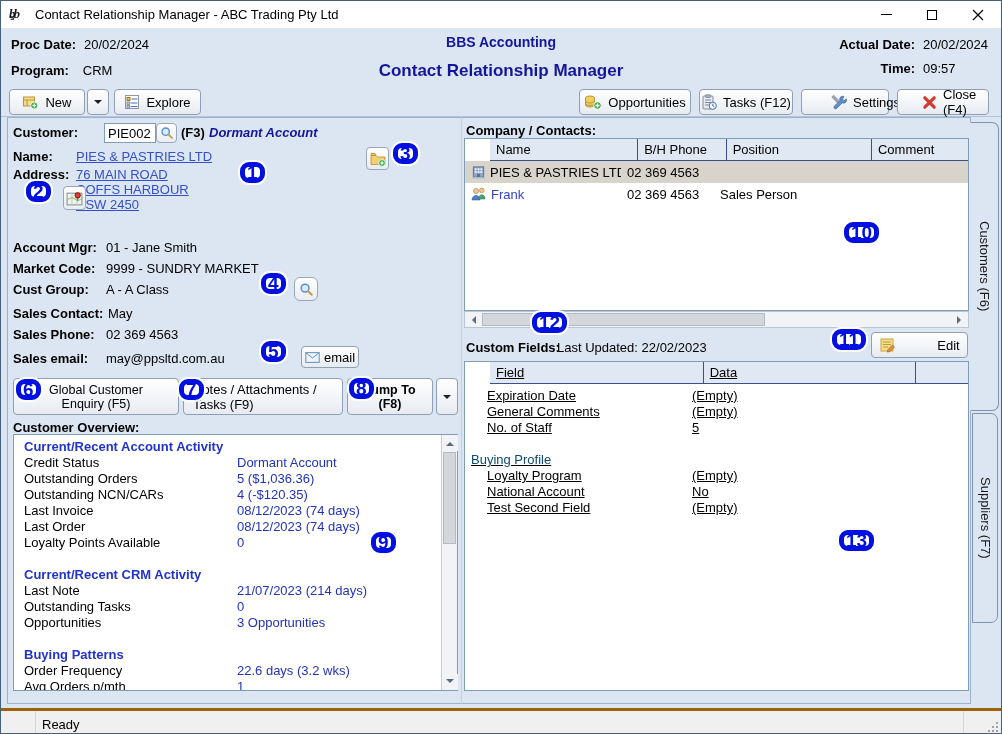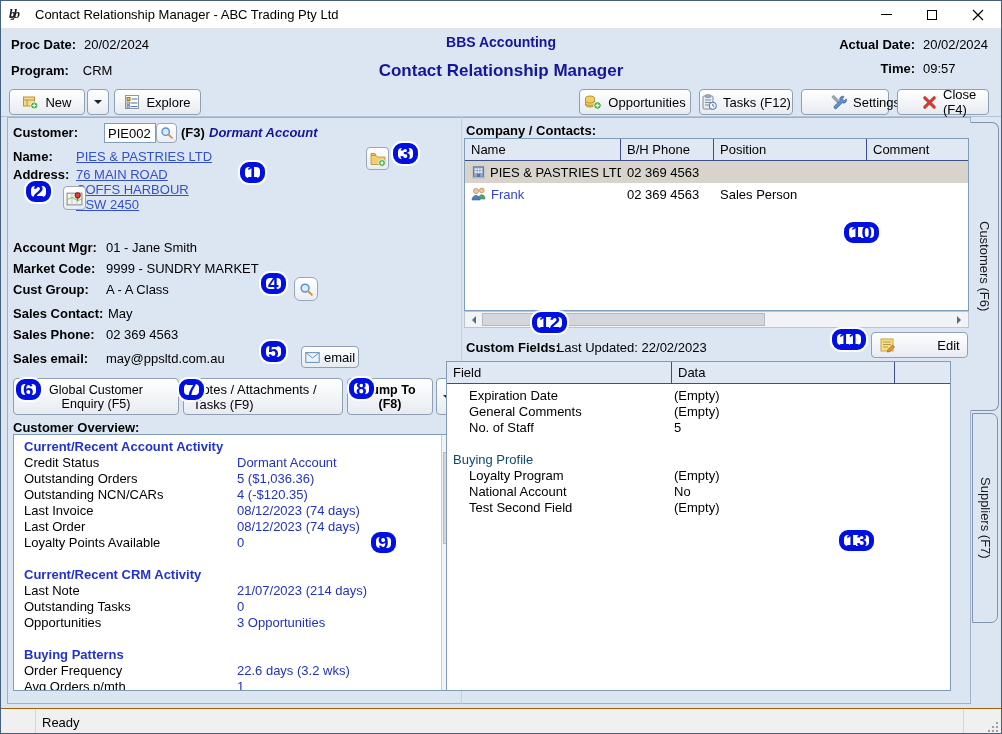--- a/index.html
+++ b/index.html
@@ -48,21 +48,21 @@
   .val { position:absolute; }
   .link { color:#3350c8; text-decoration:underline; }
   .navy-italic { color:#15159b; font-weight:bold; font-style:italic; }
   .cust-input { position:absolute; left:103px; top:122px; width:52px; height:20px;
     border:1px solid #7f9db9; background:#fff; font:13px "Liberation Sans",sans-serif; padding:0 3px; }
   .mini-btn { position:absolute; border:1px solid #99a7b8; border-radius:4px;
     background:linear-gradient(#ffffff,#e9edf2); display:flex; align-items:center; justify-content:center; }
   
   .panel { position:absolute; background:#fff; border:1px solid #7f9db9; }
   .tbl-head { display:flex; height:22px; background:#dfe8f3; border-bottom:1px solid #3a4f8c;
-    align-items:center; }
+    align-items:center;margin-left:25px; }
   .tbl-head .hcell { padding-left:6px; height:100%; display:flex; align-items:center;
     border-right:1px solid #3a4f8c; }
   .tbl-head .hcell:last-child { border-right:none; }
   .ct-row { display:flex; height:22px; align-items:center; }
   .ct-row.selected { background:#d8d4cb; }
   .ct-cell { padding-left:6px; overflow:hidden; white-space:nowrap; display:flex; align-items:center; gap:4px; }
   .cf-row { height:16px; line-height:16px; display:flex; }
   .cf-field { width:225px; padding-left:22px; }
   .cf-data { padding-left:2px; }
   .cf-section { color:#0c4a6e; padding-left:6px; }
@@ -83,21 +83,21 @@
   .tri.right { border-left-color:#5a6a7c; margin-left:2px; }
   .tri.up    { border-bottom-color:#5a6a7c; margin-bottom:2px; }
   .tri.down  { border-top-color:#5a6a7c; margin-top:2px; }
   .sb-thumb { position:absolute; background:#d3d6db; border:1px solid #b4bac2; }
   
   .side-tab { position:absolute; background:#dce6f2; border:1px solid #7f93ad;
     border-radius:0 7px 7px 0; display:flex; align-items:center; justify-content:center; }
   .side-tab span { writing-mode:vertical-rl; font-size:13px; color:#1a1a1a; }
   
   .statusbar { position:absolute; left:0; top:707px; width:100%; height:27px; background:#f0f0f0;
-    border-top:1px solid #a16207; }
+    border-top:3px solid #a16207; }
   .sb-seg1 { position:absolute; left:0; top:0; width:35px; height:100%; border-right:1px solid #d7d7d7; }
   .sb-text { position:absolute; left:41px; top:6px; }
   .sb-seg3 { position:absolute; right:37px; top:0; width:1px; height:100%; background:#d7d7d7; }
   .grip { position:absolute; right:3px; bottom:3px; width:12px; height:12px; }
   .grip i { position:absolute; width:2px; height:2px; background:#9aa0a6; }
   
   .badge { position:absolute; min-width:24px; height:21px; padding:0 2px;
     border:5px solid #0010e0; border-radius:9px; background:#fff; color:#0010e0;
     font-size:19px; font-weight:bold; display:flex; align-items:center; justify-content:center;
     box-shadow:0 0 0 2px rgba(255,255,255,.95); line-height:20px; }
@@ -370,21 +370,21 @@
   <span class="lbl-b" style="left:465px; top:339px;">Custom Fields:</span>
   <span class="val" style="left:556px; top:339px;">Last Updated: 22/02/2023</span>
   <div class="btn" style="left:870px; top:331px; width:97px;gap:41px;">
     <svg width="17" height="16" viewBox="0 0 16 16">
         <rect x="1.5" y="2" width="12" height="12" fill="#f7df87" stroke="#c9a43c"></rect>
         <path d="M3.5 5 h8 M3.5 7.5 h8 M3.5 10 h5" stroke="#b59a4a"></path>
         <path d="M8.5 12.5 l4.5 -4.5 2 2 -4.5 4.5 -2.6 0.6 z" fill="#e8953a" stroke="#9c5f1d" stroke-width="0.7"></path>
       </svg>
     <span>Edit</span>
   </div>
-  <div class="panel" style="left:445px; top:360px; width:505px; height:330px;">
+  <div class="panel" style="left:463px; top:360px; width:505px; height:330px;text-decoration:underline;">
     <div class="tbl-head" id="custom-head">
         <div class="hcell" style="width: 225px;">Field</div>
         <div class="hcell" style="width: 223px;">Data</div>
         <div class="hcell" style="width: 55px;"></div>
       </div>
     <div id="custom-rows" style="padding-top:4px;">
         <div class="cf-row">
           <span class="cf-field">Expiration Date</span>
           <span class="cf-data">(Empty)</span>
         </div>

